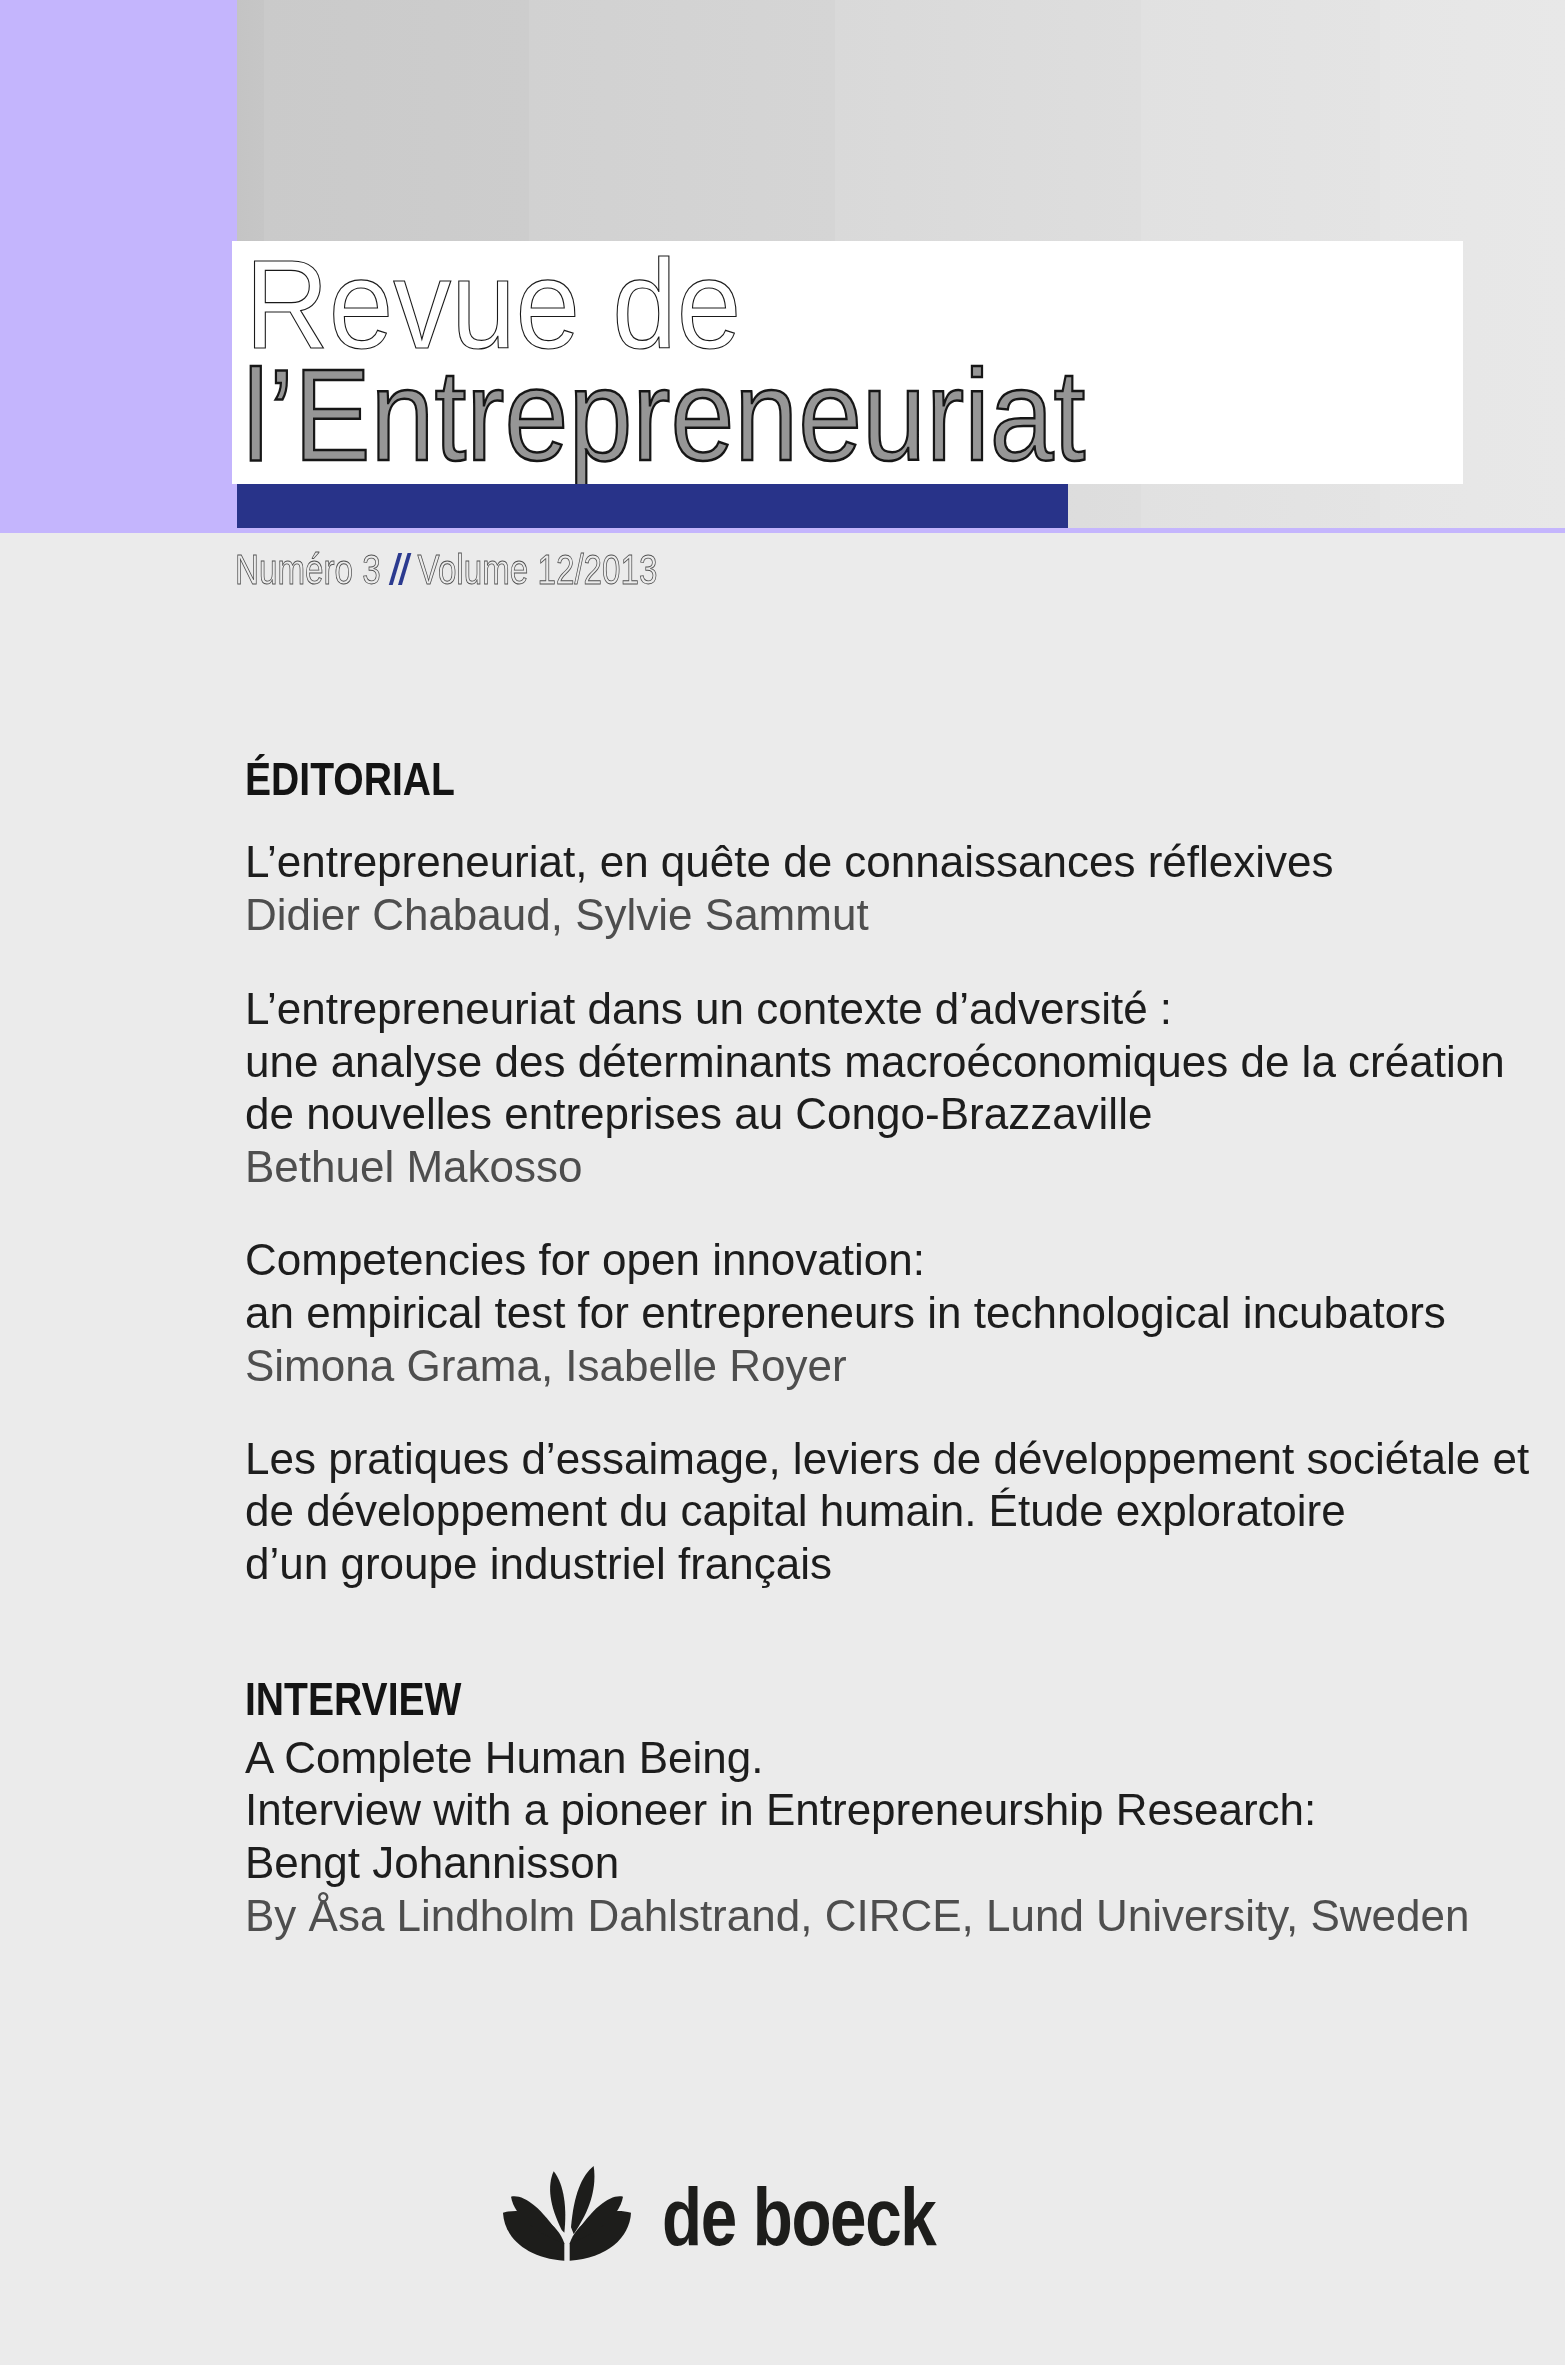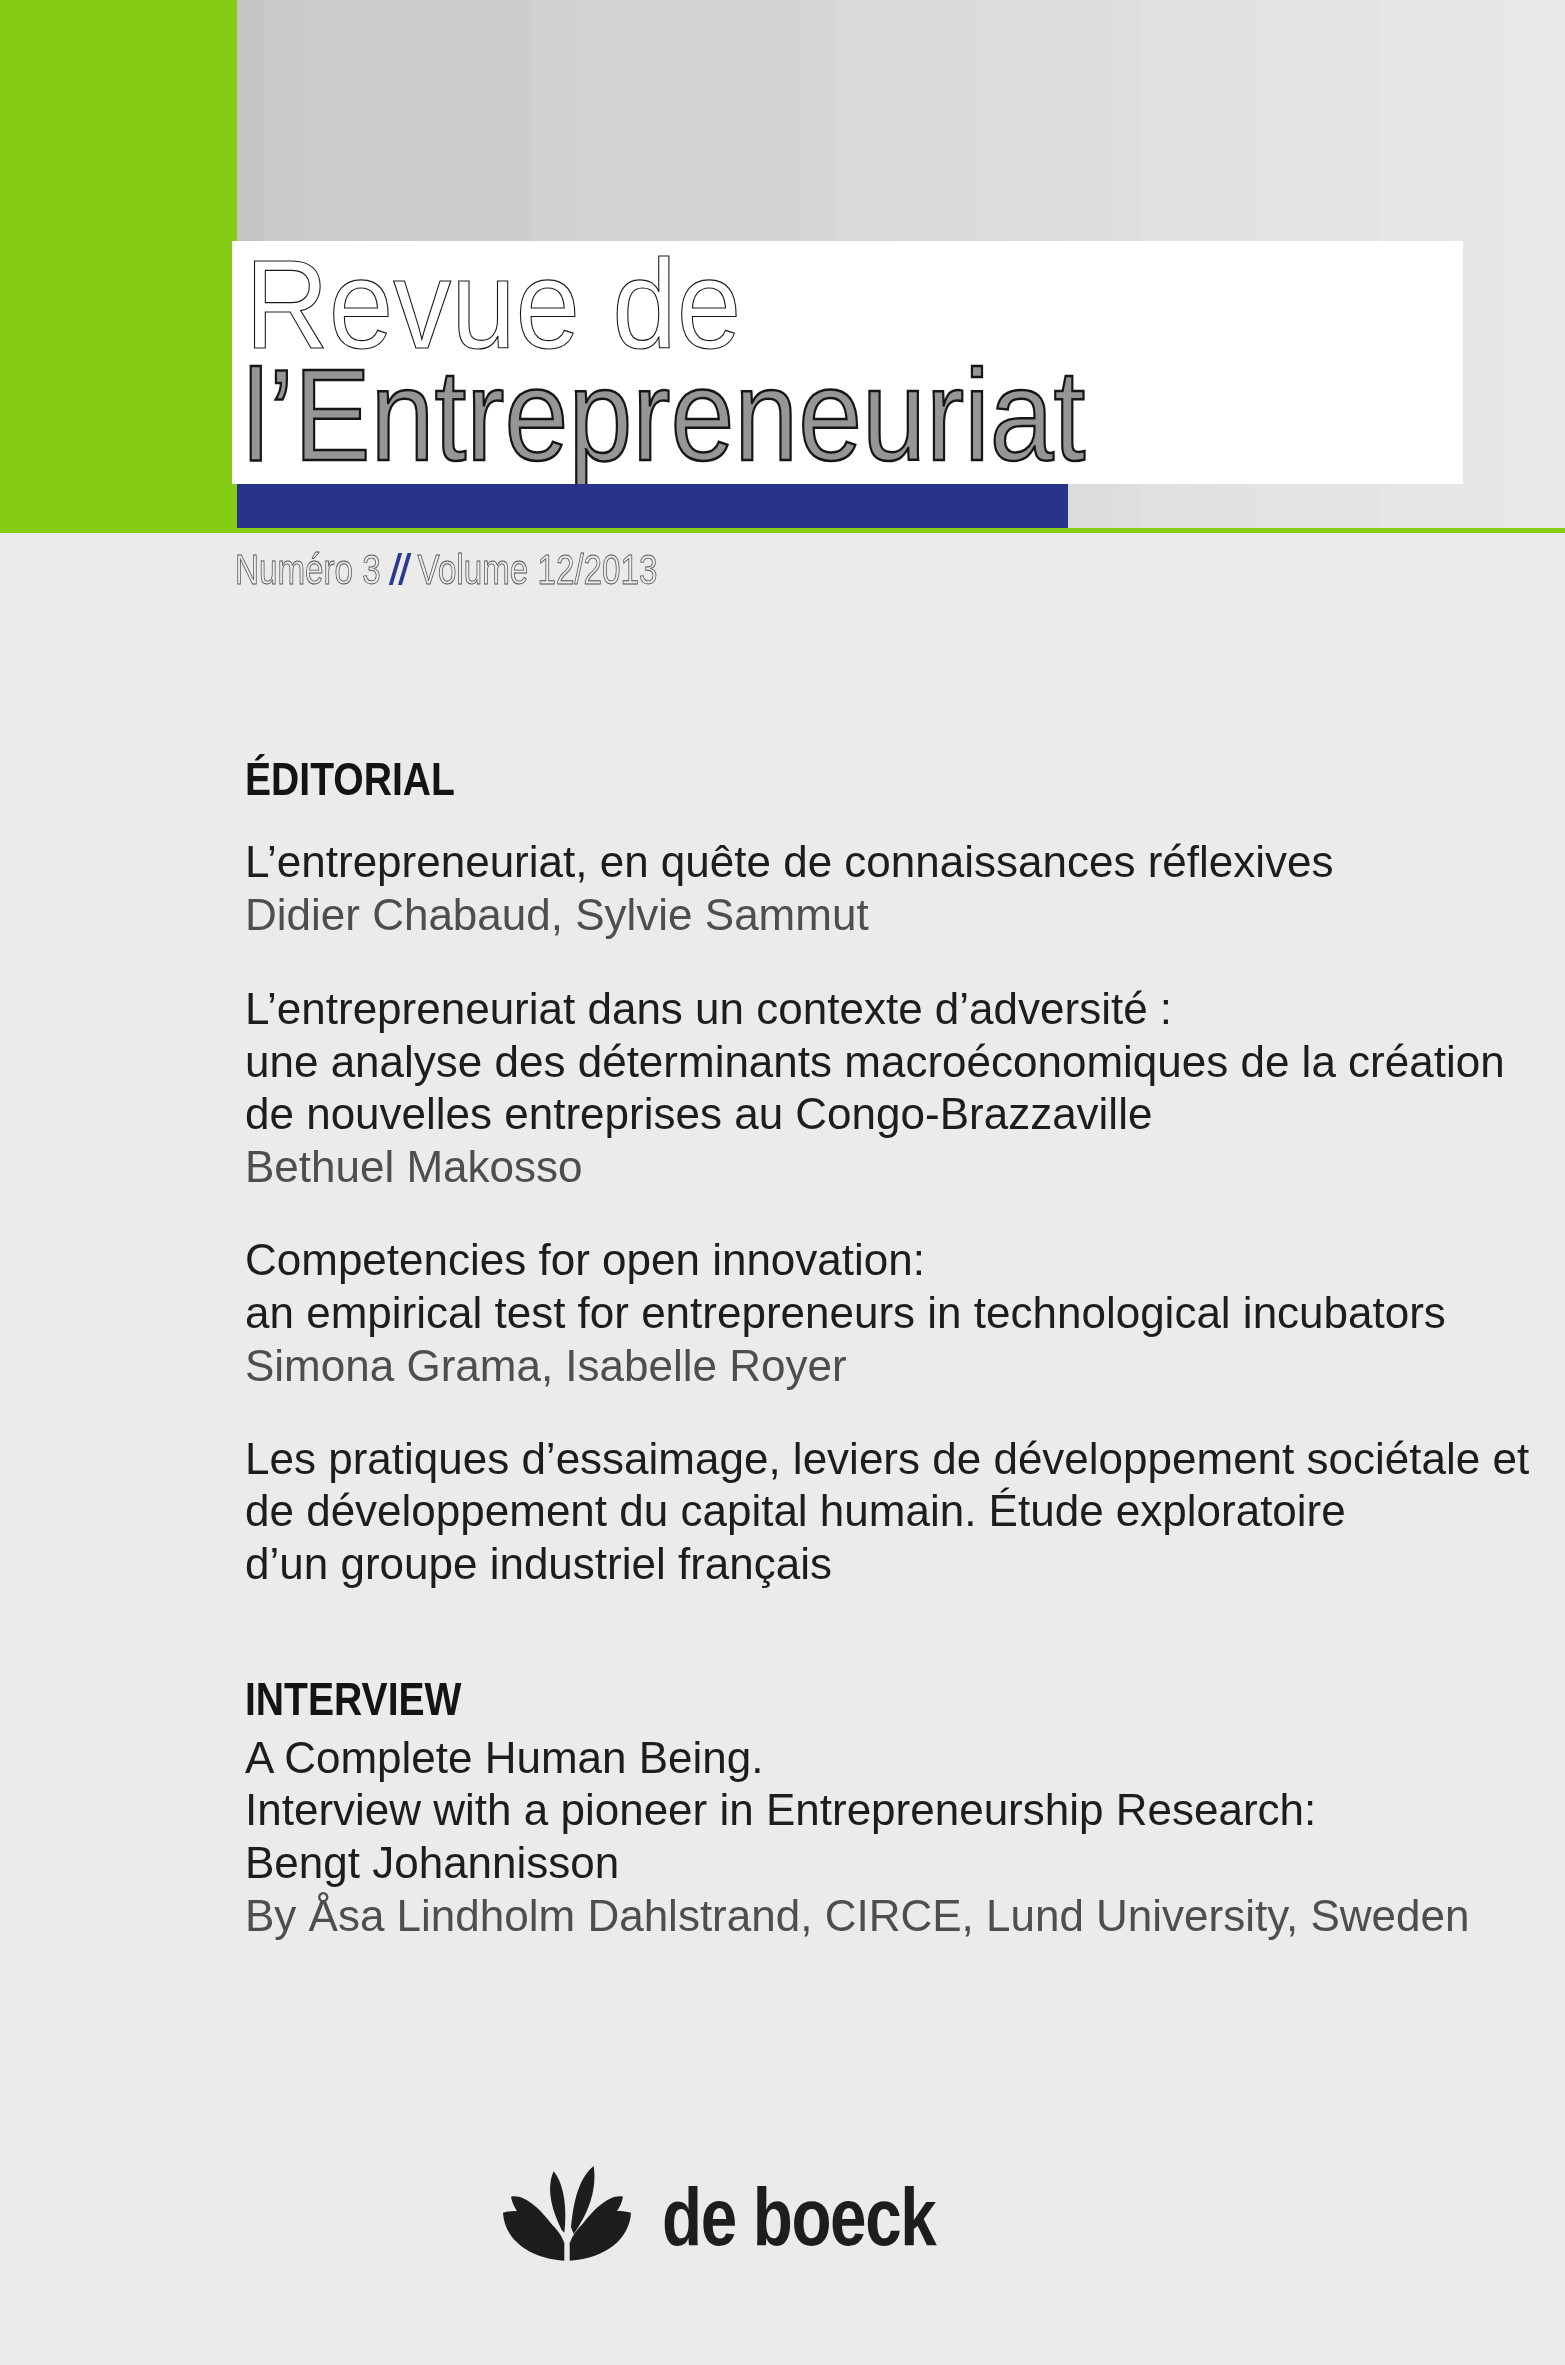--- a/index.html
+++ b/index.html
@@ -1,17 +1,17 @@
 <!DOCTYPE html>
 <html style="font-size:13.4px"><head>
 <meta charset="utf-8">
 <style>
   html,body{margin:0;padding:0;background:#888;}
   .cover{
-    position:relative; width:1566px; height:2366px; background:#84cc16;
+    position:relative; width:1566px; height:2366px; background:#c4b5fd;
     overflow:hidden; font-family:"Liberation Sans","DejaVu Sans",sans-serif;
   }
   
   .banner{
     position:absolute; left:237px; top:0; width:1329px; height:528px;
     background:linear-gradient(to right,
       #c4c4c4 0%, #c6c6c6 2%, #cacaca 2%, #cdcdcd 22%, #d1d1d1 22%,
       #d5d5d5 45%, #d9d9d9 45%, #dedede 68%, #e1e1e1 68%,
       #e4e4e4 86%, #e6e6e6 86%, #e8e8e8 100%);
   }

